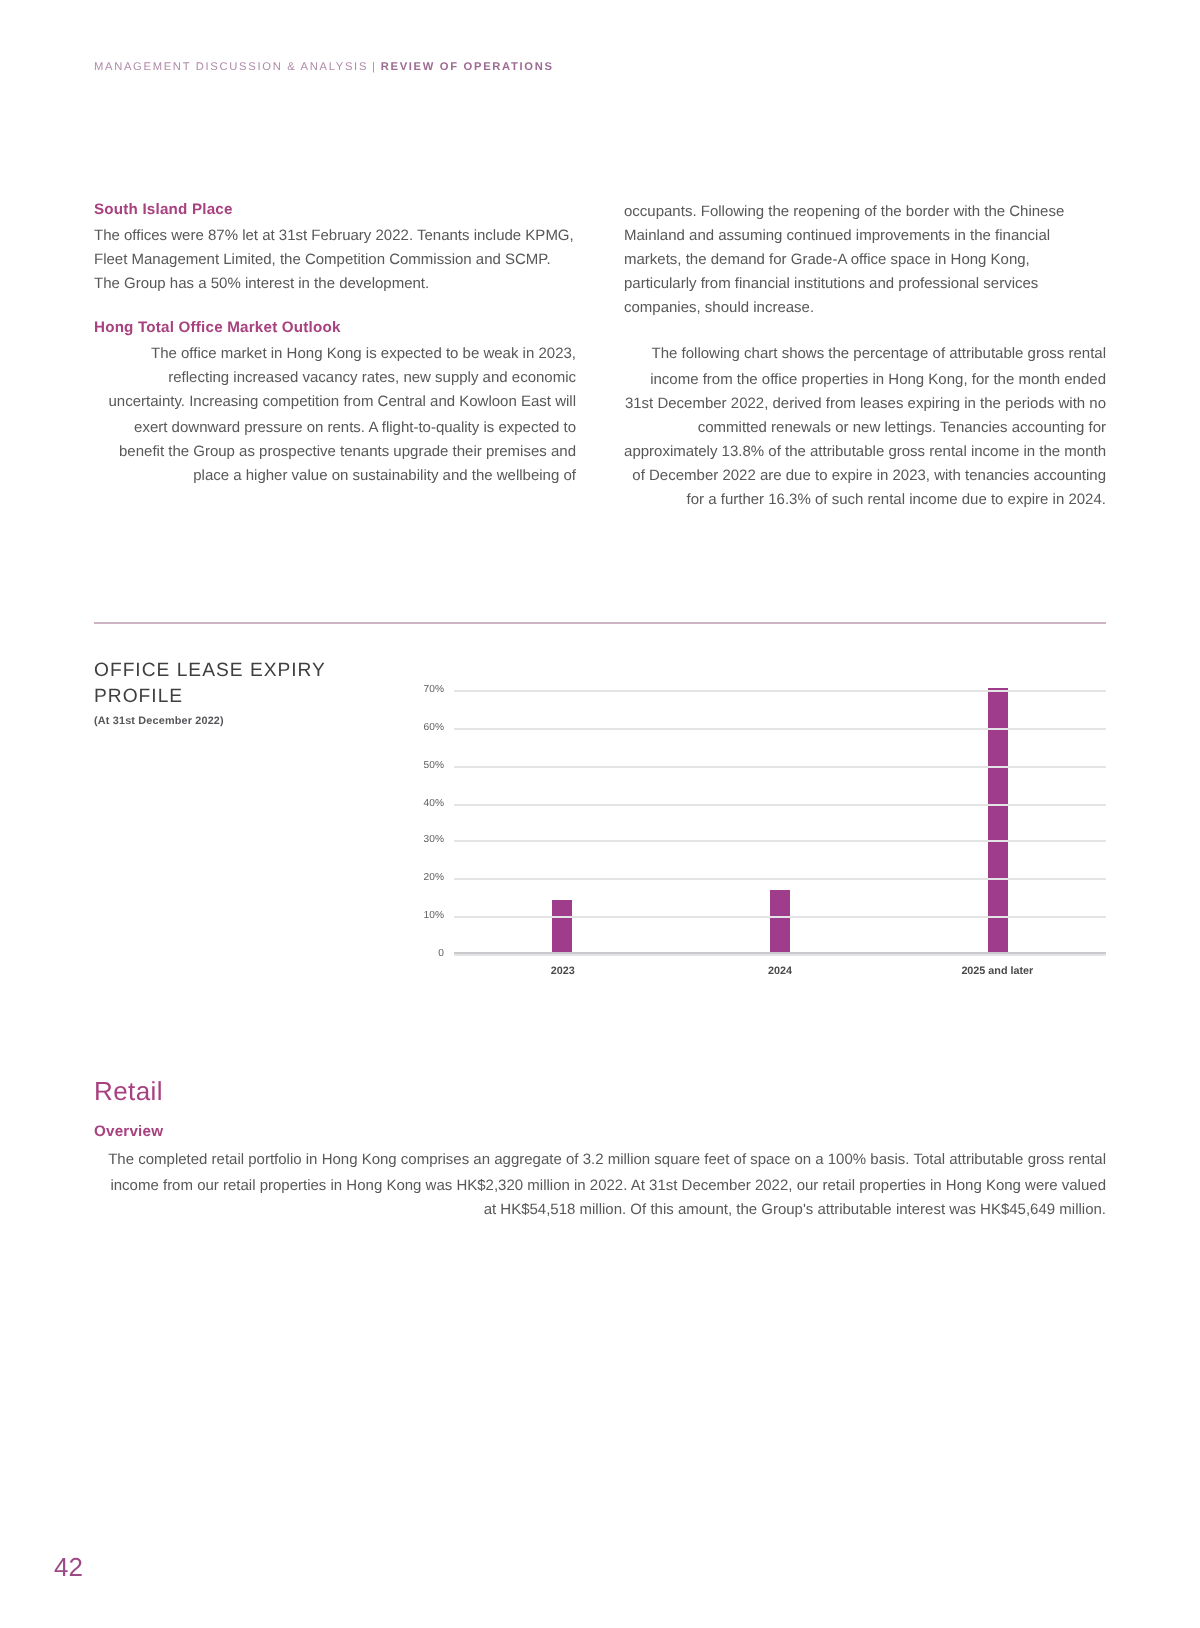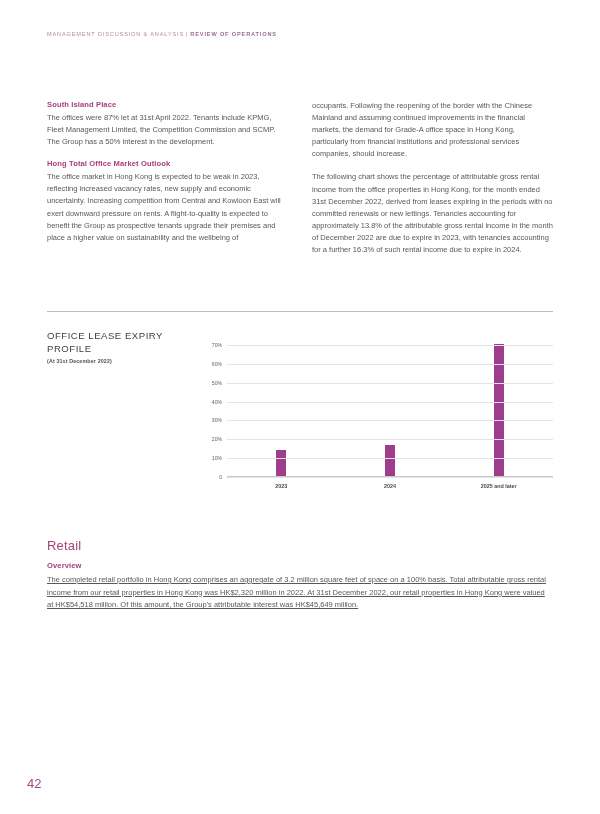--- a/index.html
+++ b/index.html
@@ -44,21 +44,21 @@
     color: #a8417f;
     letter-spacing: 0.1px;
   }
   p.body {
     margin: 0 0 11px 0;
     font-size: 7.5px;
     line-height: 12.1px;
     color: #58585a;
     text-align: left;
   }
-  p.body:last-child { margin-bottom: 0; }
+  p.body:last-child { margin-bottom: 0; text-align: right; }
 
   
   .divider {
     position: absolute;
     left: 47px; top: 311px;
     width: 506px; height: 1px;
     background: #cdb3c4;
   }
 
   
@@ -161,42 +161,42 @@
     width: 506px;
   }
   h2.section {
     margin: 0 0 8px 0;
     font-size: 13px;
     font-weight: 400;
     color: #a8417f;
     letter-spacing: 0.2px;
   }
   .retail h3.sub { margin-bottom: 4px; }
-  .retail p.body { font-size: 7.5px; line-height: 12.6px; text-decoration: underline; }
+  .retail p.body { font-size: 7.5px; line-height: 12.6px; }
 
   
   .folio {
     position: absolute;
     left: 27px; top: 776px;
     font-size: 13px;
     font-weight: 400;
     color: #9c4a86;
   }
 </style>
 </head>
 <body>
 
 <div class="running-header">
   <span class="rh-light">MANAGEMENT DISCUSSION &amp; ANALYSIS</span><span class="rh-sep">|</span><span class="rh-bold">REVIEW OF OPERATIONS</span>
 </div>
 
 <div class="columns">
   <div class="col">
     <h3 class="sub">South Island Place</h3>
-    <p class="body">The offices were 87% let at 31st April 2022. Tenants include KPMG, Fleet Management Limited, the Competition Commission and SCMP. The Group has a 50% interest in the development.</p>
+    <p class="body">The offices were 87% let at 31st February 2022. Tenants include KPMG, Fleet Management Limited, the Competition Commission and SCMP. The Group has a 50% interest in the development.</p>
     <h3 class="sub">Hong Total Office Market Outlook</h3>
     <p class="body">The office market in Hong Kong is expected to be weak in 2023, reflecting increased vacancy rates, new supply and economic uncertainty. Increasing competition from Central and Kowloon East will exert downward pressure on rents. A flight-to-quality is expected to benefit the Group as prospective tenants upgrade their premises and place a higher value on sustainability and the wellbeing of</p>
   </div>
   <div class="col">
     <p class="body">occupants. Following the reopening of the border with the Chinese Mainland and assuming continued improvements in the financial markets, the demand for Grade-A office space in Hong Kong, particularly from financial institutions and professional services companies, should increase.</p>
     <p class="body">The following chart shows the percentage of attributable gross rental income from the office properties in Hong Kong, for the month ended 31st December 2022, derived from leases expiring in the periods with no committed renewals or new lettings. Tenancies accounting for approximately 13.8% of the attributable gross rental income in the month of December 2022 are due to expire in 2023, with tenancies accounting for a further 16.3% of such rental income due to expire in 2024.</p>
   </div>
 </div>
 
 <div class="divider"></div>

